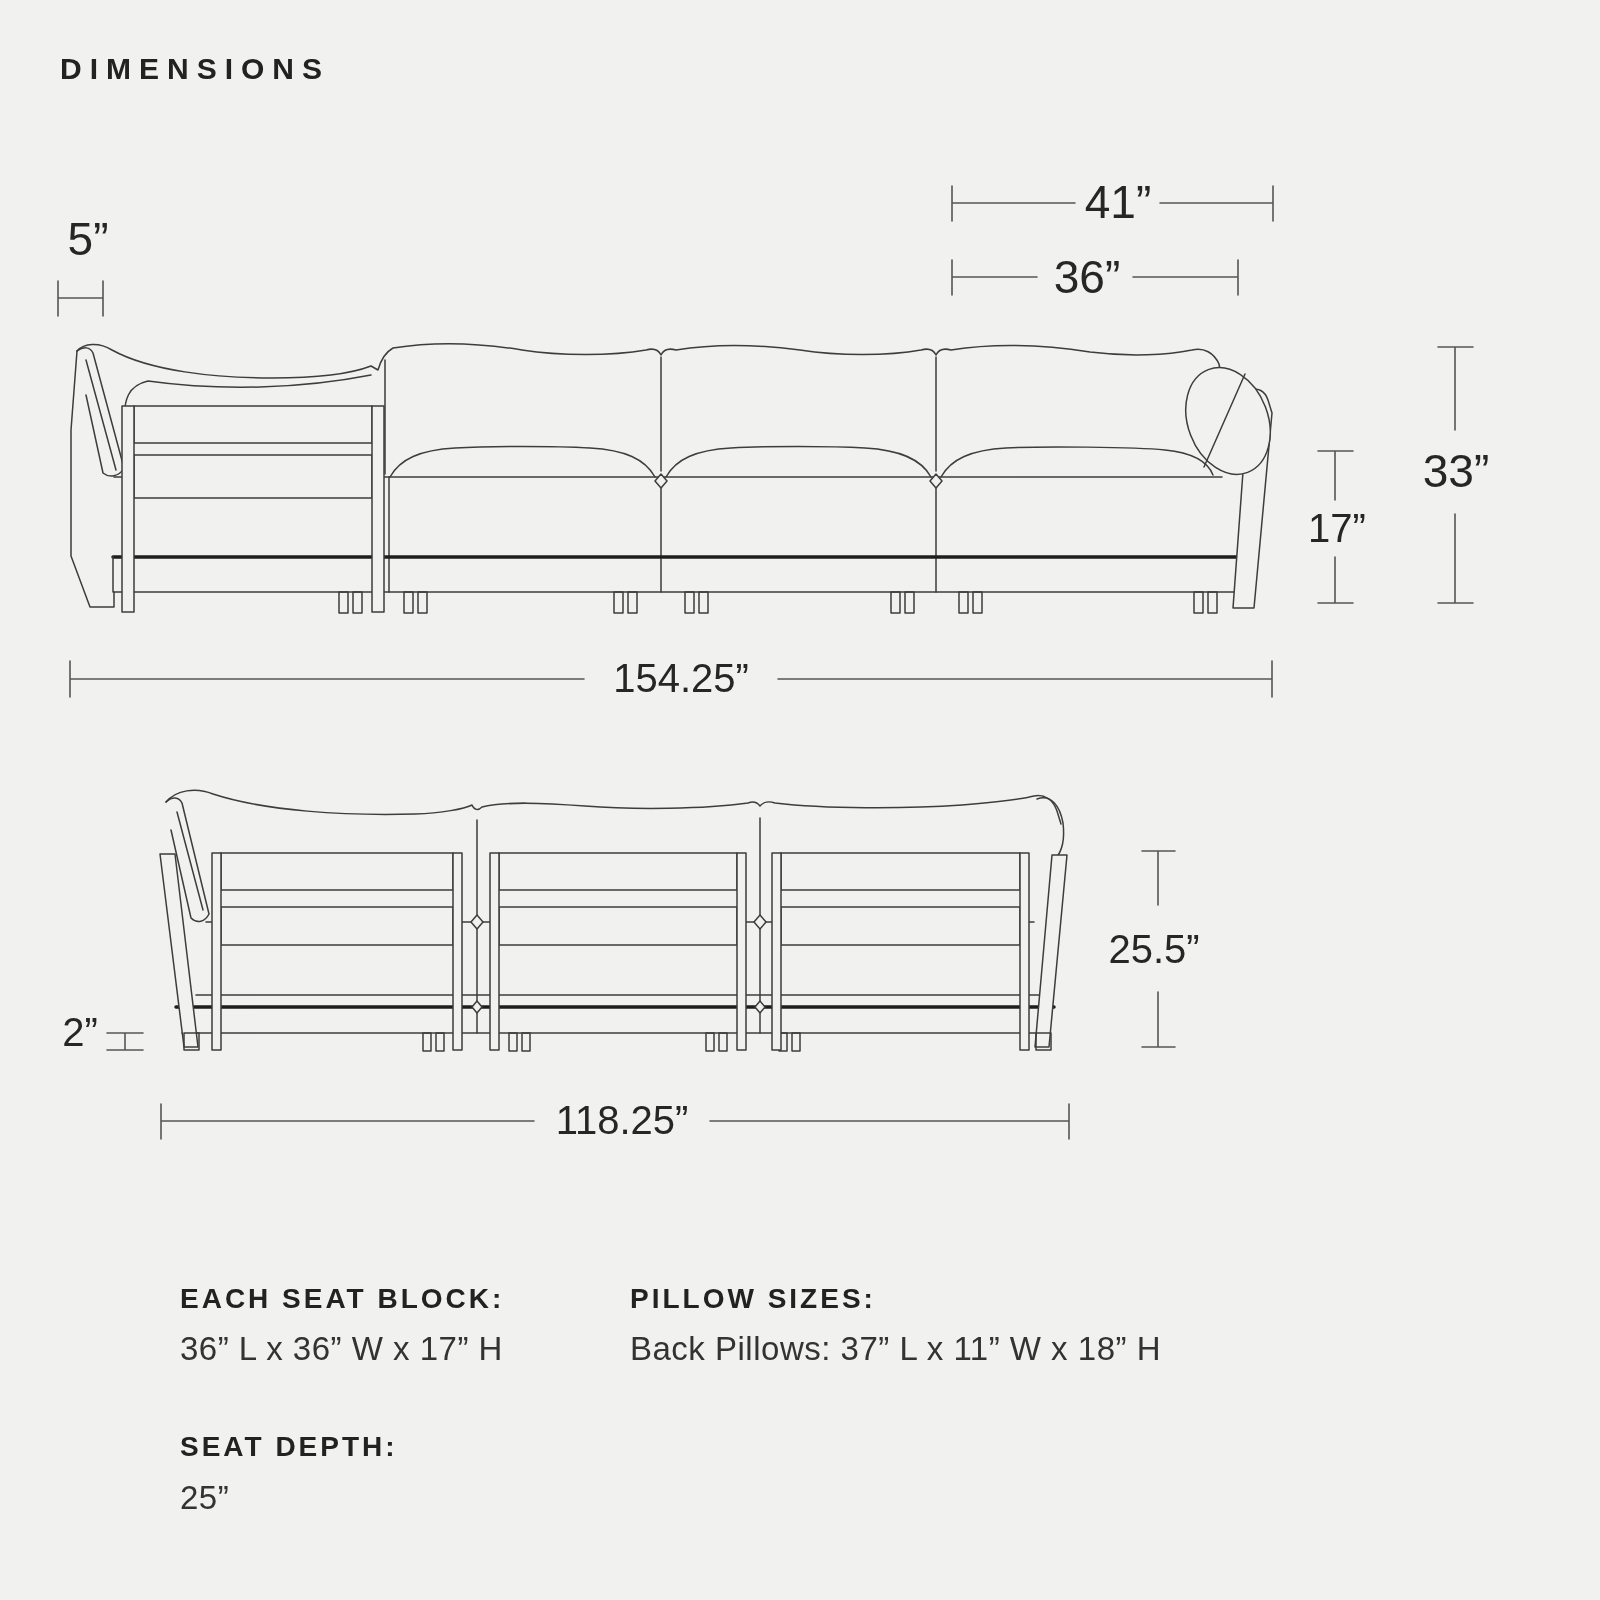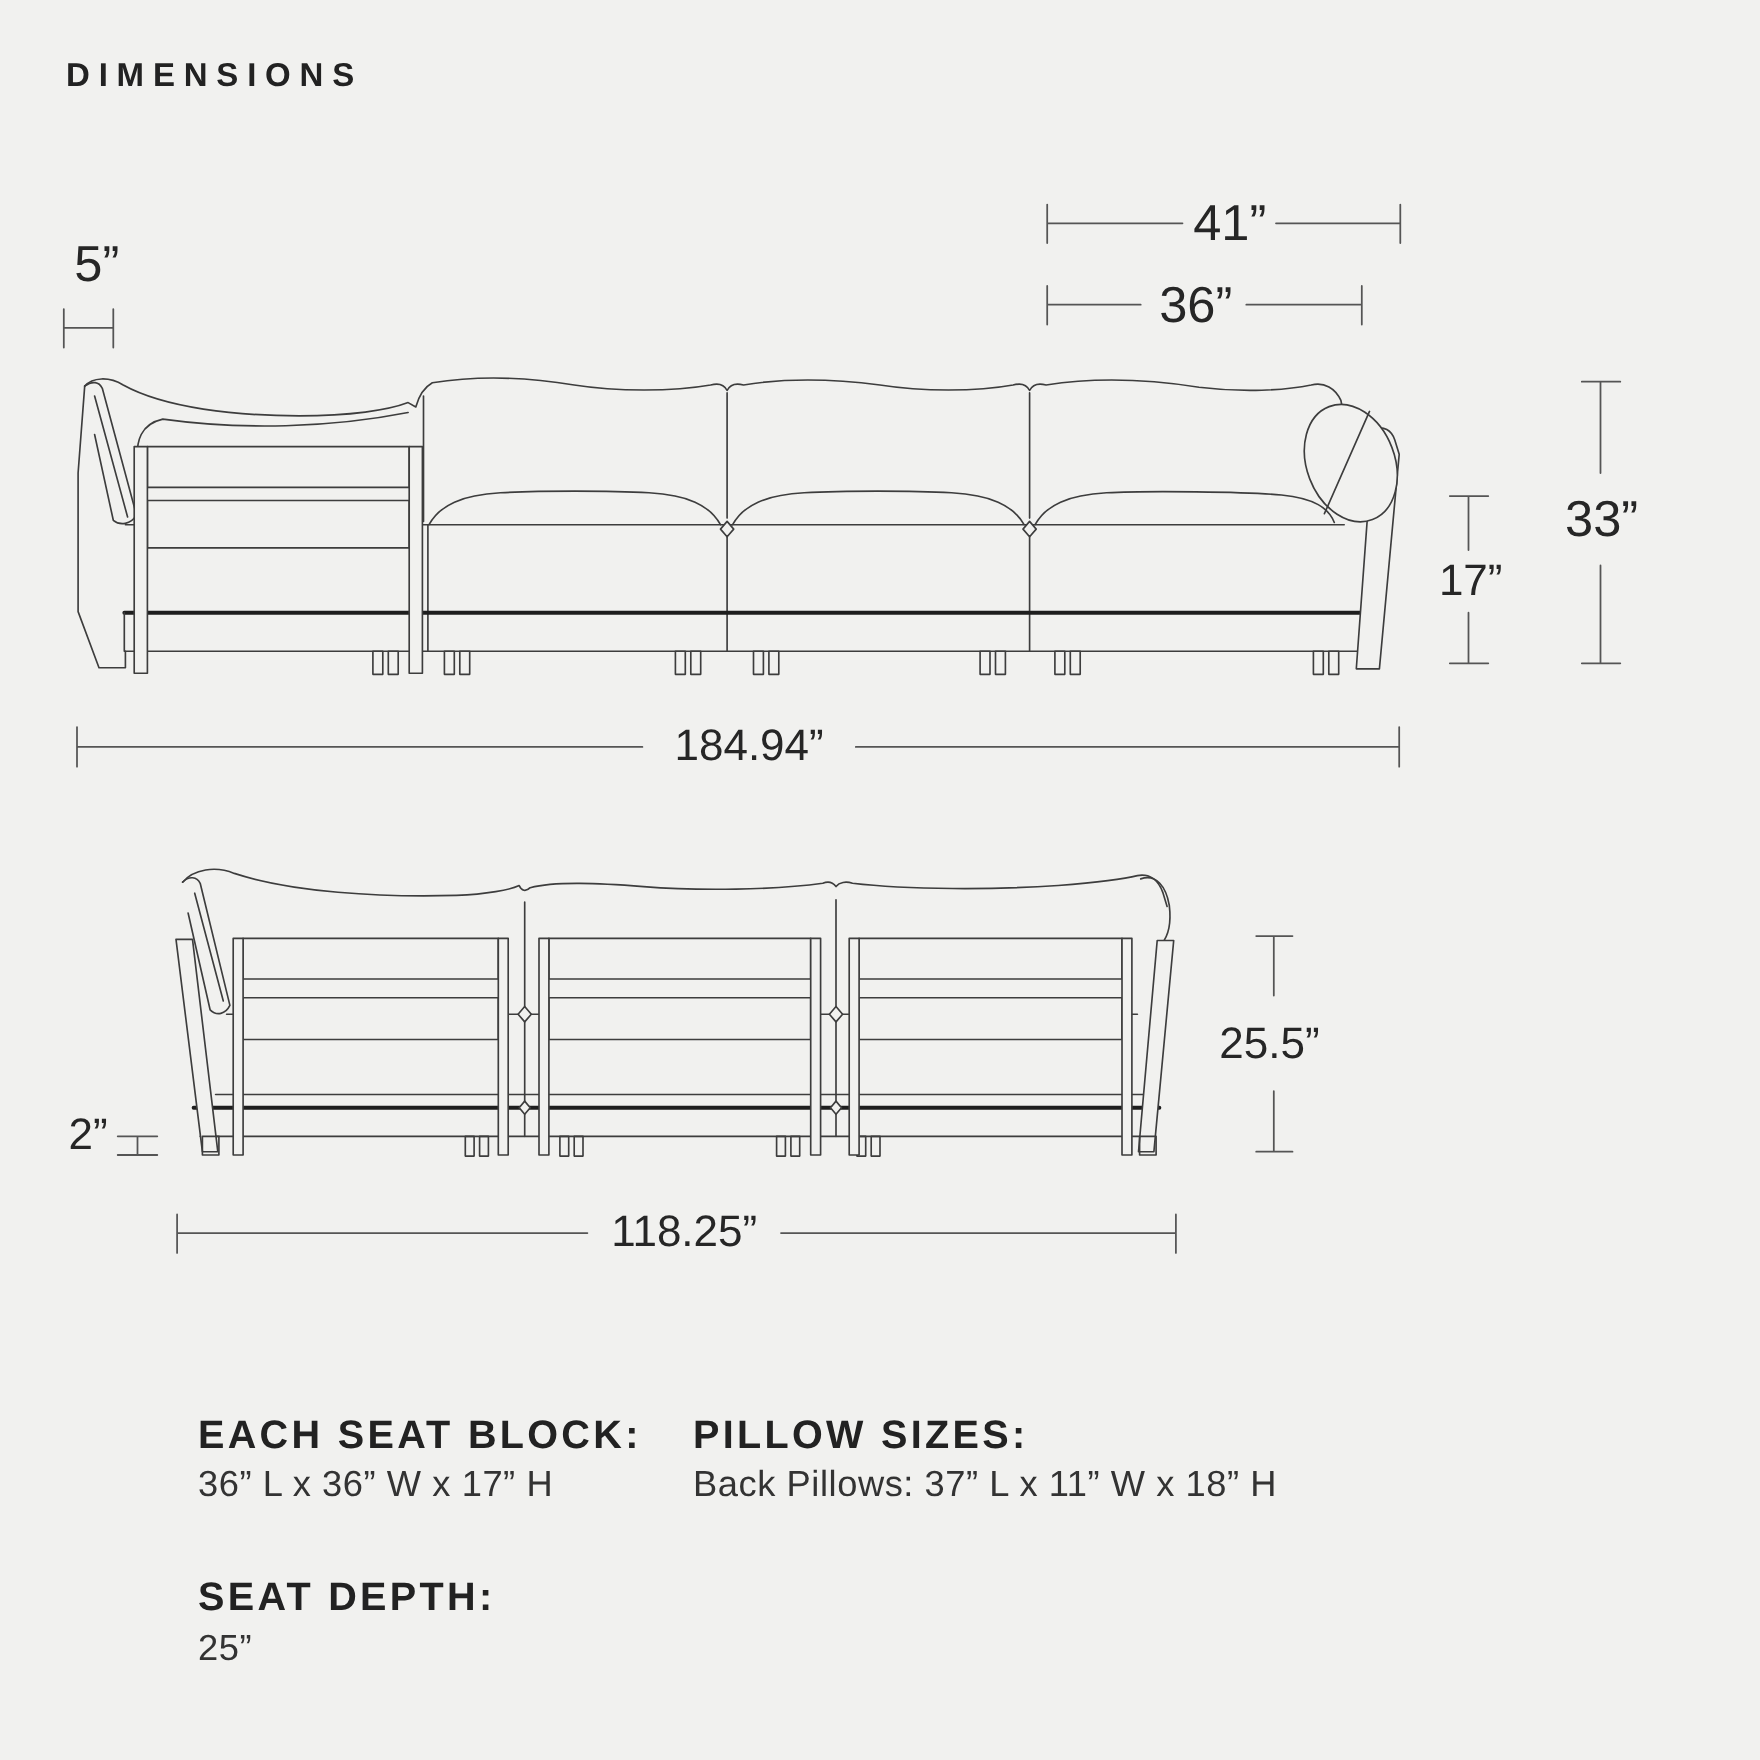--- a/index.html
+++ b/index.html
@@ -18,21 +18,21 @@
   }
   .dim{
     position:absolute;
     transform:translate(-50%,-50%);
     font-size:40px;color:#262626;white-space:nowrap;
     letter-spacing:0px;
   }
   .dim.big{font-size:46px;}
   .spec-label{
     position:absolute;
-    font-size:36px;font-weight:bold;letter-spacing:3px;color:#222;
+    font-size:28px;font-weight:bold;letter-spacing:3px;color:#222;
     white-space:nowrap;
   }
   .spec-value{
     position:absolute;
     font-size:33px;color:#333;letter-spacing:0.5px;
     white-space:nowrap;
   }
 </style>
 </head>
 <body>
@@ -159,21 +159,21 @@
       <path d="M1142,851 H1175 M1158,851 V905 M1158,992 V1047 M1142,1047 H1175"></path>
       <path d="M161,1104 V1139 M1069,1104 V1139 M161,1121 H534 M710,1121 H1069"></path>
     </g>
   </svg>
 
   <div class="dim big" style="left:88px;top:239px;">5”</div>
   <div class="dim big" style="left:1118px;top:202px;">41”</div>
   <div class="dim big" style="left:1087px;top:277px;">36”</div>
   <div class="dim big" style="left:1456px;top:471px;">33”</div>
   <div class="dim" style="left:1337px;top:528px;">17”</div>
-  <div class="dim" style="left:681px;top:678px;">184.94”</div>
+  <div class="dim" style="left:681px;top:678px;">154.25”</div>
   <div class="dim" style="left:80px;top:1032px;">2”</div>
   <div class="dim" style="left:1154px;top:949px;">25.5”</div>
   <div class="dim" style="left:622px;top:1120px;">118.25”</div>
 
   <div class="spec-label" style="left:180px;top:1283px;">EACH SEAT BLOCK:</div>
   <div class="spec-value" style="left:180px;top:1330px;">36” L x 36” W x 17” H</div>
   <div class="spec-label" style="left:180px;top:1431px;">SEAT DEPTH:</div>
   <div class="spec-value" style="left:180px;top:1479px;">25”</div>
 
   <div class="spec-label" style="left:630px;top:1283px;">PILLOW SIZES:</div>

